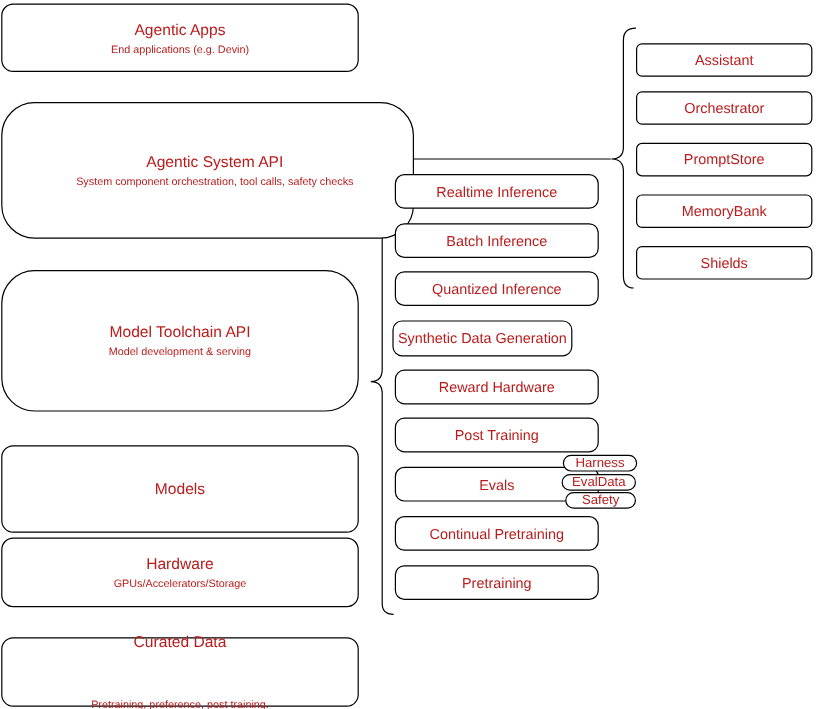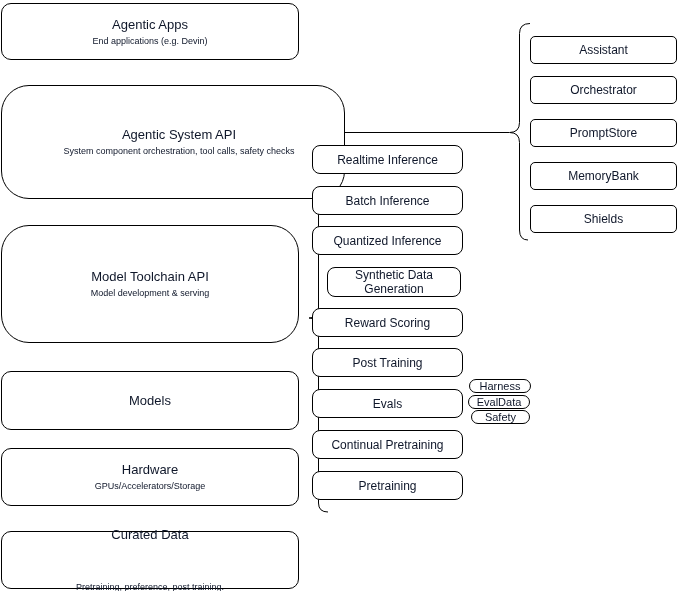--- a/index.html
+++ b/index.html
@@ -2,21 +2,21 @@
 <html><head>
 <meta charset="utf-8">
 <style>
   html, body { margin: 0; padding: 0; background: #ffffff; }
   #canvas {
     position: relative;
     width: 682px;
     height: 591px;
     background: #ffffff;
     font-family: "Liberation Sans", sans-serif;
-    color: #0f172a;
+    color: #b91c1c;
     overflow: hidden;
   }
   #wires { position: absolute; left: 0; top: 0; width: 682px; height: 591px; z-index: 1; }
   .box {
     position: absolute;
     box-sizing: border-box;
     background: #ffffff;
     border: 1px solid #000000;
     display: flex;
     flex-direction: column;
@@ -24,21 +24,21 @@
     justify-content: center;
     text-align: center;
     z-index: 2;
   }
   .lbox { left: 1px; width: 298px; }
   .lbox .title { font-size: 13px; line-height: 15px; }
   .lbox .subtitle { font-size: 9px; line-height: 11px; margin-top: 4px; }
   .mbox {
     position: absolute;
     box-sizing: border-box;
-    left: 312px; width: 151px; height: 29px;
+    left: 329px; width: 170px; height: 29px;
     background: #ffffff;
     border: 1px solid #000000;
     border-radius: 8px;
     display: flex; align-items: center; justify-content: center;
     font-size: 12px; text-align: center;
     z-index: 2;
   }
   .rbox {
     position: absolute;
     box-sizing: border-box;
@@ -80,39 +80,39 @@
   <div class="box lbox" style="top:85px;height:114px;width:344px;border-radius:28px;padding-left:12px;">
     <div class="title">Agentic System API</div>
     <div class="subtitle">System component orchestration, tool calls, safety checks</div>
   </div>
 
   <div class="box lbox" style="top:225px;height:118px;border-radius:28px;">
     <div class="title">Model Toolchain API</div>
     <div class="subtitle">Model development &amp; serving</div>
   </div>
 
-  <div class="box lbox" style="top:371px;height:59px;border-radius:10px;">
+  <div class="box lbox" style="top:371px;height:73px;border-radius:10px;">
     <div class="title">Models</div>
   </div>
 
   <div class="box lbox" style="top:448px;height:58px;border-radius:10px;">
     <div class="title">Hardware</div>
     <div class="subtitle">GPUs/Accelerators/Storage</div>
   </div>
 
   <div class="box lbox" style="top:531px;height:58px;border-radius:10px;gap:36px;">
     <div class="title">Curated Data</div>
     <div class="subtitle">Pretraining, preference, post training.</div>
   </div>
 
   <div class="mbox" style="top:145px;">Realtime Inference</div>
   <div class="mbox" style="top:186px;">Batch Inference</div>
   <div class="mbox" style="top:226px;">Quantized Inference</div>
-  <div class="mbox" style="top:267px;left:327px;width:134px;height:30px;">Synthetic Data Generation</div>
-  <div class="mbox" style="top:308px;">Reward Scoring</div>
+  <div class="mbox" style="top:267px;left:327px;width:150px;height:30px;">Synthetic Data Generation</div>
+  <div class="mbox" style="top:308px;">Reward Hardware</div>
   <div class="mbox" style="top:389px;">Evals</div>
   <div class="mbox" style="top:348px;">Post Training</div>
   <div class="mbox" style="top:430px;">Continual Pretraining</div>
   <div class="mbox" style="top:471px;">Pretraining</div>
 
   <div class="oval" style="left:469px;top:379px;width:62px;height:14px;">Harness</div>
   <div class="oval" style="left:468px;top:395px;width:62px;height:14px;">EvalData</div>
   <div class="oval" style="left:471px;top:410px;width:59px;height:14px;">Safety</div>
 
   <div class="rbox" style="top:36px;">Assistant</div>

